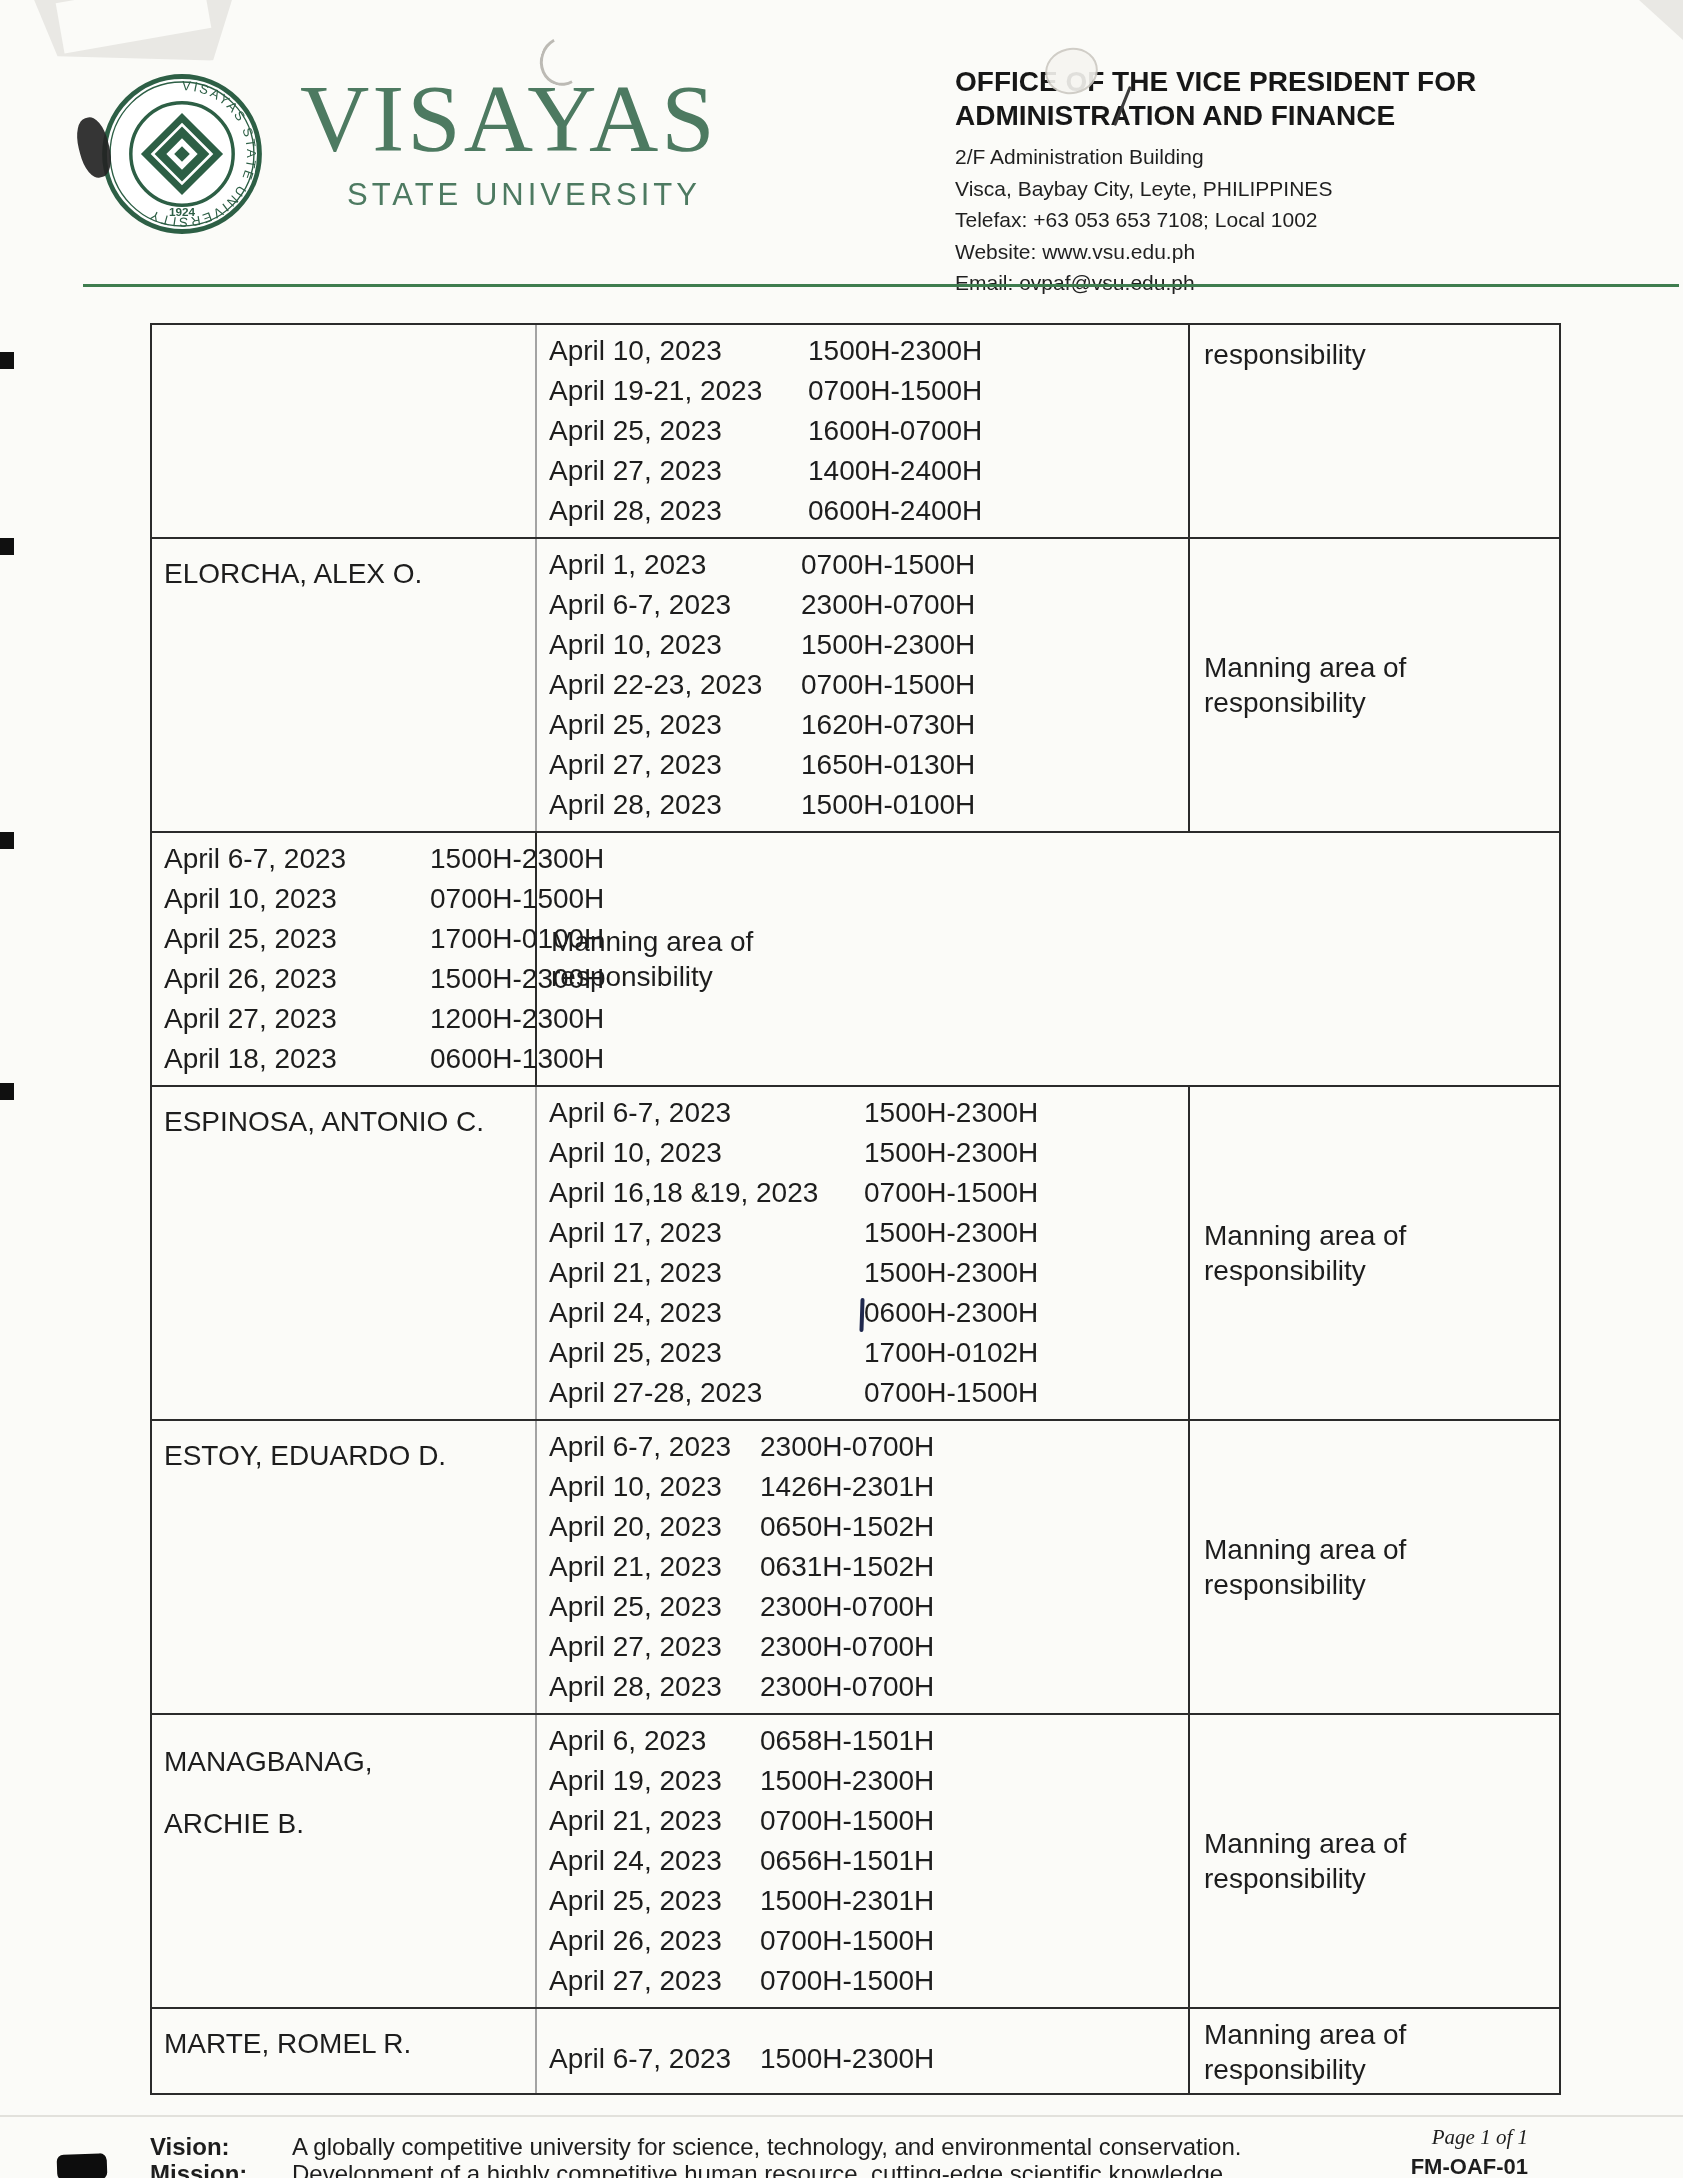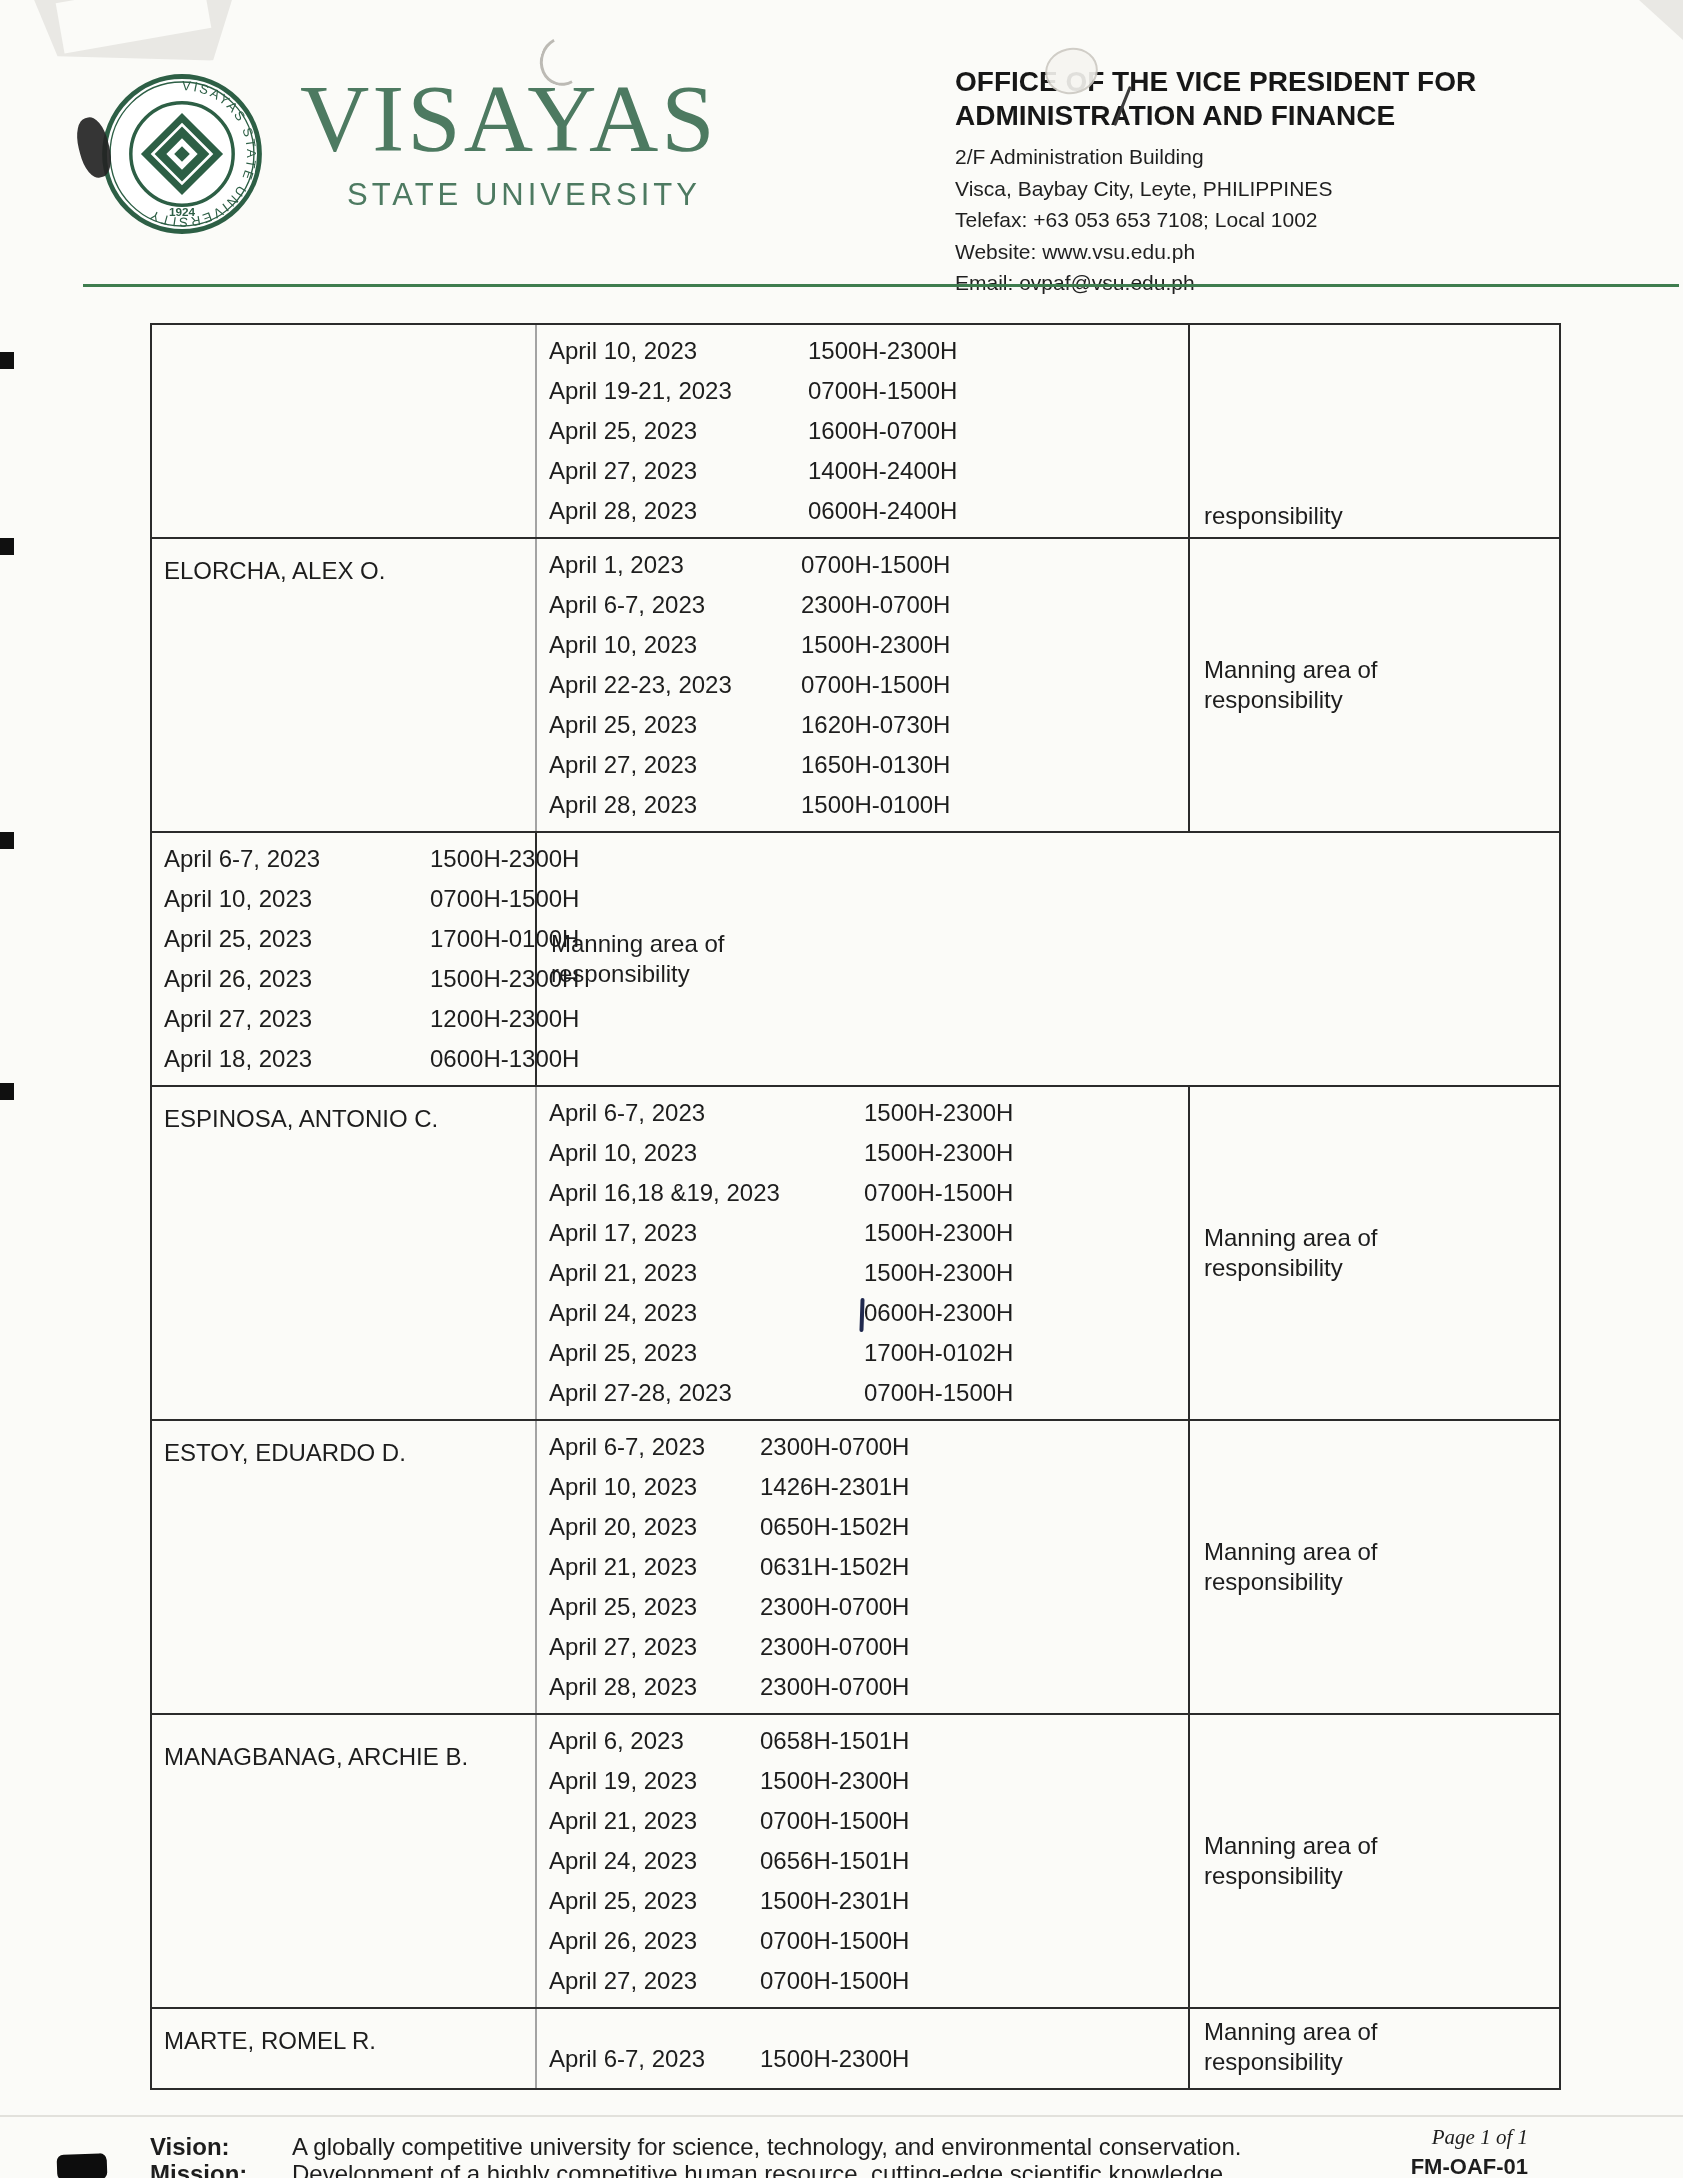--- a/index.html
+++ b/index.html
@@ -40,42 +40,42 @@
   .table {
     position:absolute; left:150px; top:323px; width:1411px;
     border:2px solid #2b2b2b; background:transparent;
   }
   .trow {
     display:grid;
     grid-template-columns:385px 653px auto;
     border-top:2px solid #2b2b2b;
   }
   .trow:first-child { border-top:none; }
-  .cell { font-size:24px; }
+  .cell { font-size:28px; }
   .cell.name {
     border-right:2px solid #a3a3a3;
     padding:16px 10px 0 12px;
   }
   .ename { line-height:1.35; }
   .cell.sched {
     border-right:2px solid #2b2b2b;
     padding:6px 8px 6px 12px;
   }
   .sched-line { height:40px; display:flex; align-items:center; white-space:nowrap; }
   .sdate { display:inline-block; width:259px; flex:0 0 auto; }
   .stime { display:inline-block; }
   .cell.duty { display:flex; align-items:center; padding:6px 10px 6px 14px; }
   .duty-text { width:222px; line-height:1.25; }
 
   
   .row-1 .sdate { width:252px; }
   .row-2 .sdate { width:266px; }
   .row-3 .sdate { width:315px; }
   .row-4 .sdate, .row-5 .sdate, .row-6 .sdate { width:211px; }
-  .row-0 .cell.duty { align-items:flex-end; padding-top:18px; }
+  .row-0 .cell.duty { align-items:flex-start; padding-top:12px; }
   .row-5 .ename { width:319px; line-height:2.2; }
   .row-6 { min-height:81px; }
   .row-6 .cell.sched { padding-top:30px; }
   .row-6 .cell.duty { align-items:flex-start; padding-top:8px; }
 
   
   .footer-rule {
     position:absolute; left:0; top:2115px; width:1683px; height:2px; background:#e2e1dc;
   }
   .f-line { position:absolute; left:150px; font-size:24px; white-space:nowrap; }

